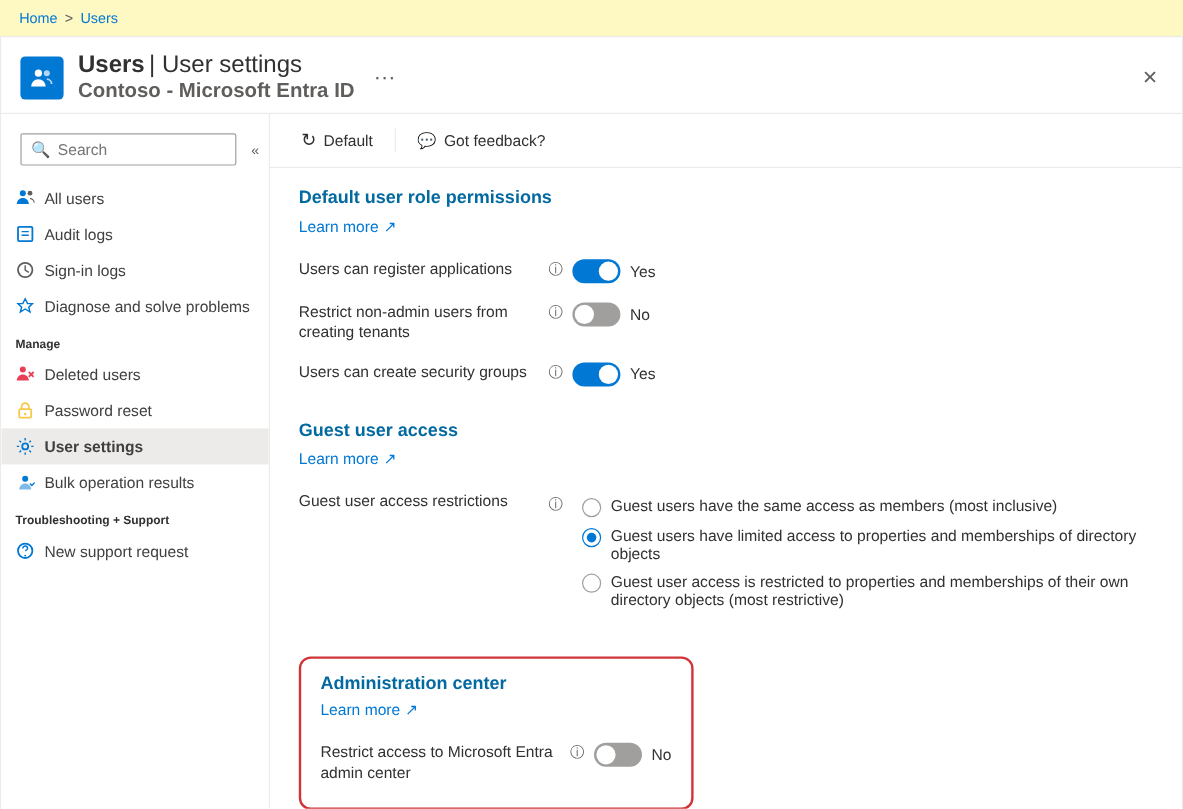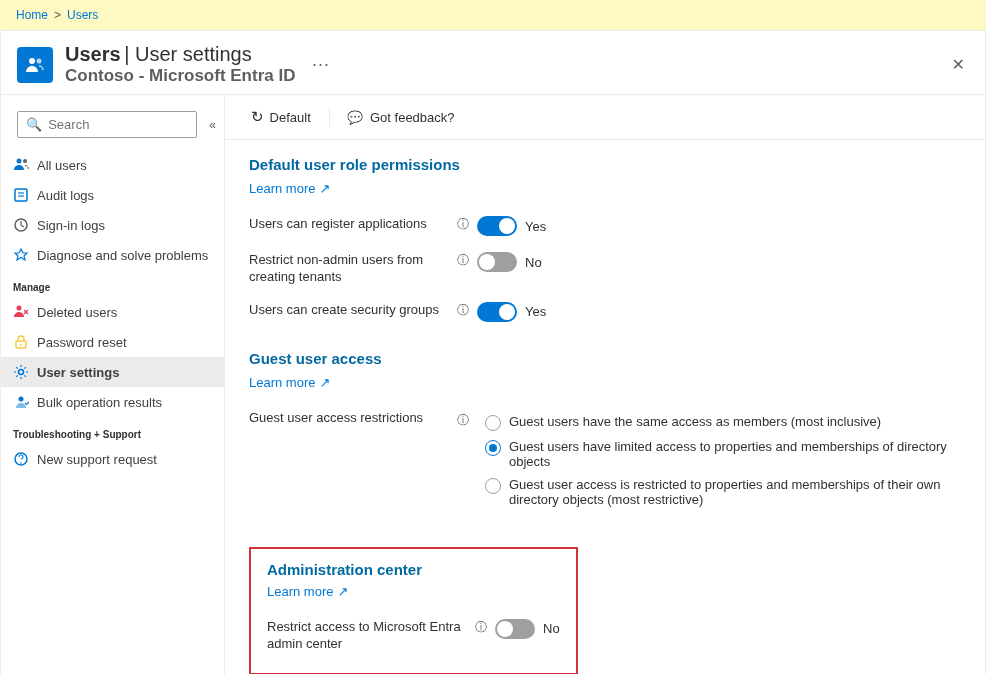--- a/index.html
+++ b/index.html
@@ -72,21 +72,21 @@
     
     .radio-option { display: flex; align-items: flex-start; gap: 8px; padding: 4px 0; }
     .radio-input { width: 16px; height: 16px; border: 1.5px solid #a19f9d; border-radius: 50%; display: flex; align-items: center; justify-content: center; flex-shrink: 0; margin-top: 1px; }
     .radio-input.checked { border-color: #0078d4; }
     .radio-input.checked::after { content: ''; width: 8px; height: 8px; background: #0078d4; border-radius: 50%; }
     .radio-label { font-size: 13px; color: #323130; flex: 1; }
 
     .section { margin-bottom: 20px; }
 
     
-    .admin-center-box { border: 2px solid #d13438; border-radius: 0; padding: 12px 16px; margin: 8px 0 16px 0; display: inline-block; min-width: 260px; }
+    .admin-center-box { border: 2px solid #d13438; border-radius: 10px; padding: 12px 16px; margin: 8px 0 16px 0; display: inline-block; min-width: 260px; }
 
     
     .radio-group { margin-left: 0; }
 
     
     .main-content::-webkit-scrollbar { width: 6px; }
     .main-content::-webkit-scrollbar-thumb { background: #c8c6c4; border-radius: 3px; }
   </style>
 </head>
 <body>

